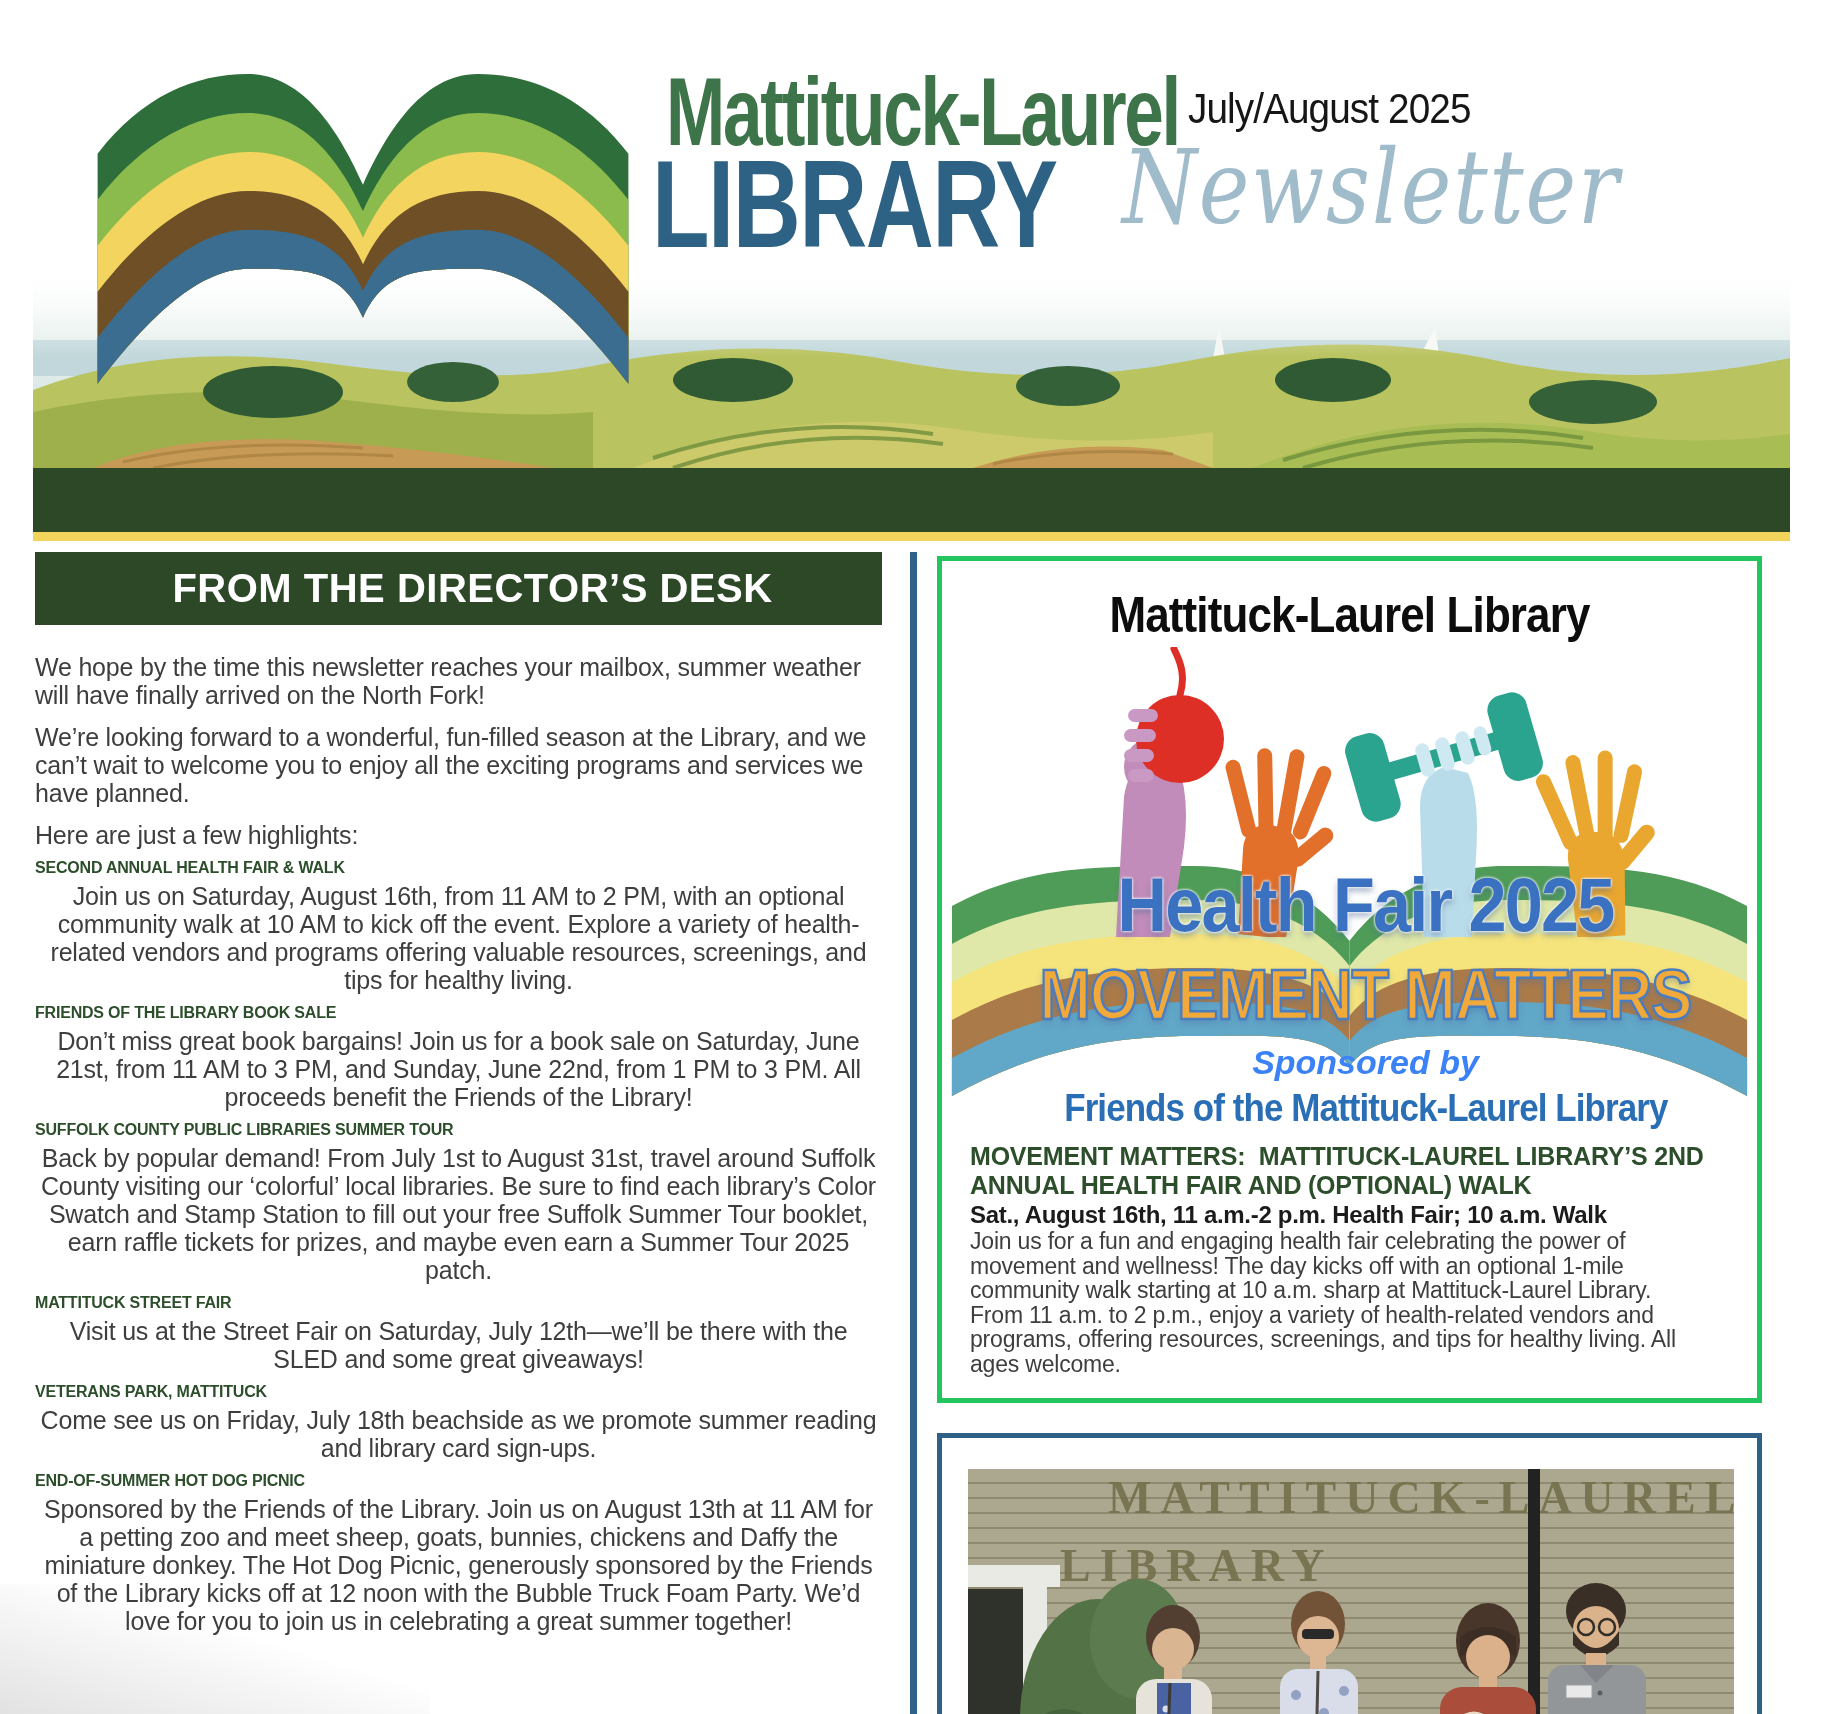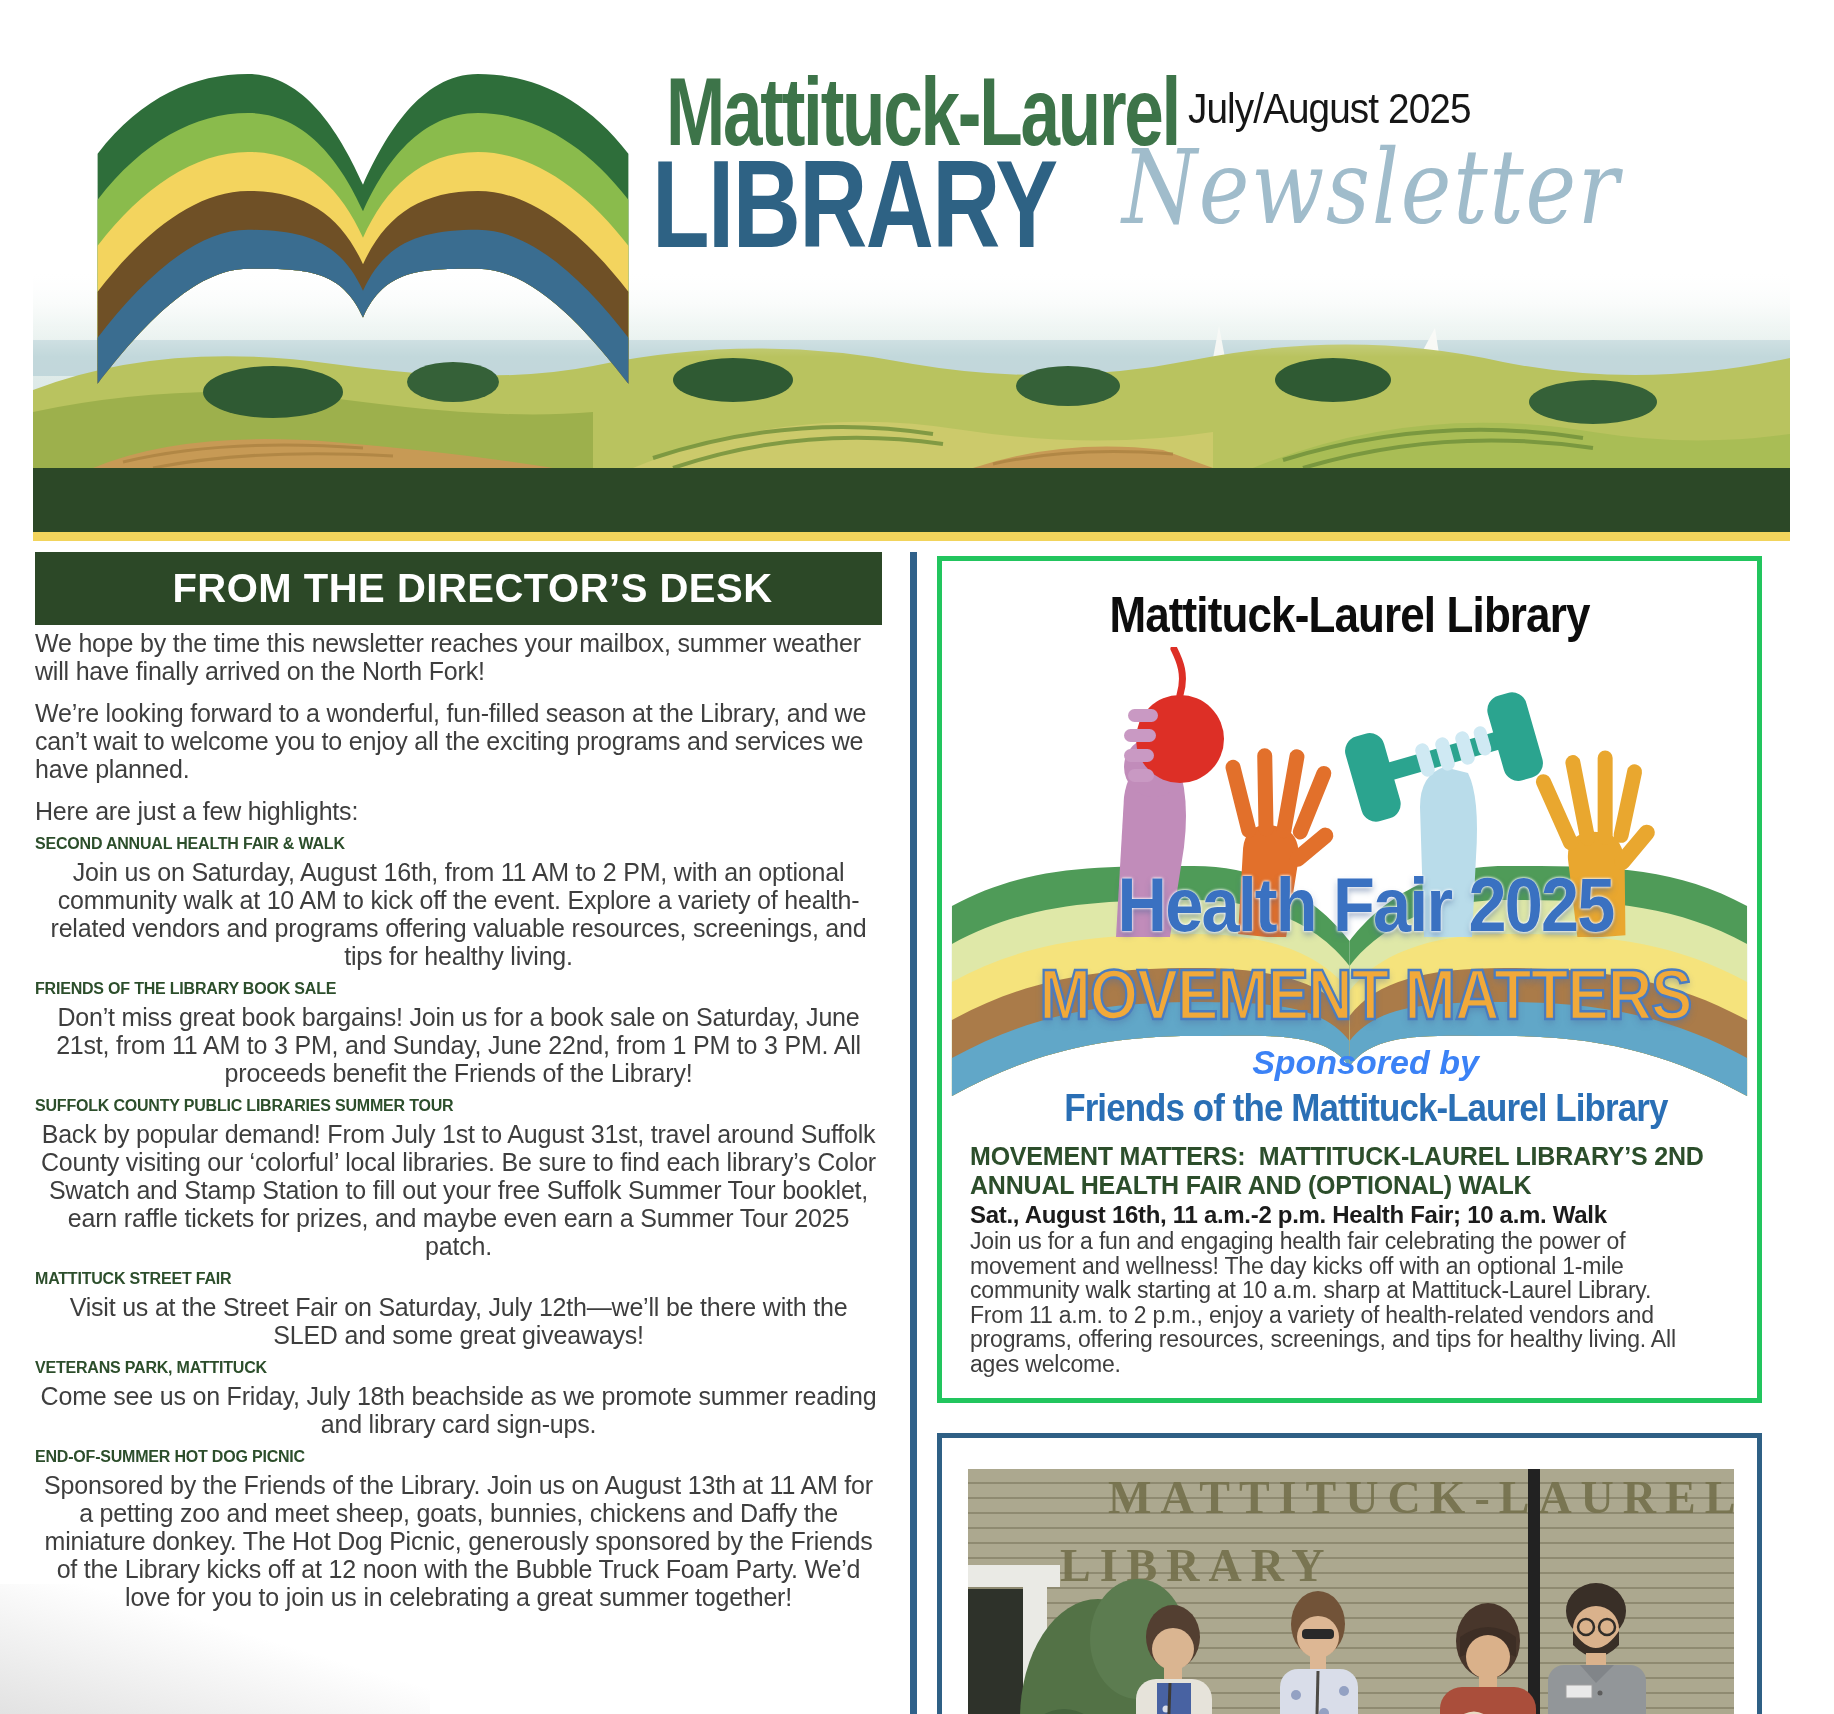--- a/index.html
+++ b/index.html
@@ -26,21 +26,21 @@
              white-space:nowrap; letter-spacing:2px; }
 
   .bar-green  { position:absolute; left:33px; top:468px; width:1757px; height:64px; background:#2c4827; }
   .bar-yellow { position:absolute; left:33px; top:532px; width:1757px; height:9px;  background:#f2d45c; }
 
   
   .left-col { position:absolute; left:35px; top:552px; width:847px; }
   .section-header { height:73px; background:#2c4827; color:#ffffff; text-align:center;
                     font-weight:bold; font-size:40px; line-height:73px; letter-spacing:.5px;padding-left:28px; }
   .left-col p { font-size:25px; line-height:28px; color:#3e3e3e; letter-spacing:-.2px; margin-top:14px; }
-  .left-col p.first { margin-top:4px; }
+  .left-col p.first { margin-top:28px; }
   .item-h { margin-top:5px; font-size:16px; line-height:28px; font-weight:bold; color:#2c4e2b; letter-spacing:-.2px; }
   .item-b { margin-top:0 !important;text-align:center; }
 
   .col-divider { position:absolute; left:910px; top:552px; width:7px; height:1162px; background:#30618a; }
 
   
   .flyer-box { position:absolute; left:937px; top:556px; width:825px; height:847px;
                border:5px solid #22c55e; background:#ffffff; overflow:hidden; }
   .flyer-title { margin-top:28px; text-align:center; font-weight:bold; font-size:50px; line-height:52px;
                  color:#0d0d0d; letter-spacing:-1px; transform:scaleX(.88); }

